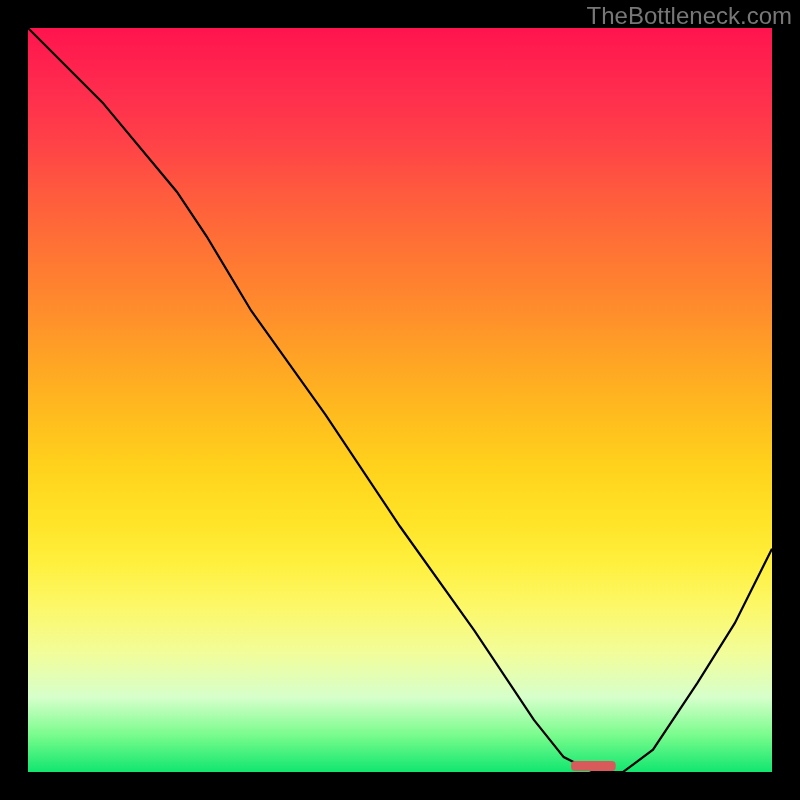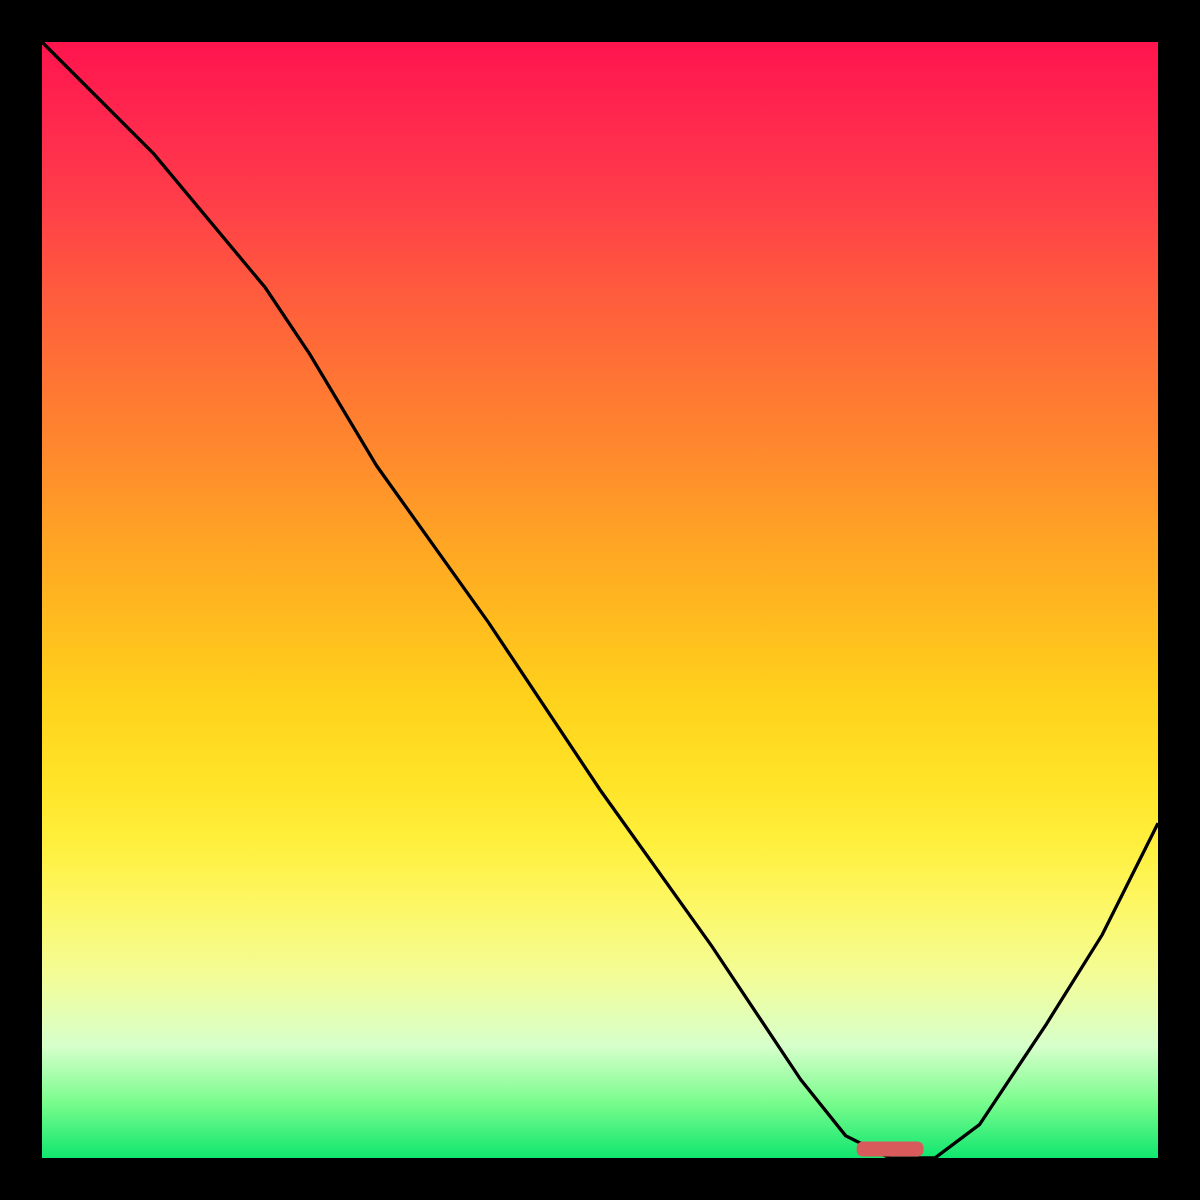--- a/index.html
+++ b/index.html
@@ -68,20 +68,21 @@
   }
   .marker {
     fill: #d85a5a;
     stroke: none;
   }
 </style>
 </head>
 <body>
 
 <div class="frame">
+  <div class="watermark">TheBottleneck.com</div>
 
   <div class="plot">
     <svg viewBox="0 0 744 744" preserveAspectRatio="none">
       <path id="series-path" class="curve" d="M0.0 0.0 L74.4 74.4 L148.8 163.7 L178.6 208.3 L223.2 282.7 L297.6 386.9 L372.0 498.5 L446.4 602.6 L505.9 691.9 L535.7 729.1 L565.4 744.0 L595.2 744.0 L625.0 721.7 L669.6 654.7 L706.8 595.2 L744.0 520.8"></path>
       <rect id="marker-rect" class="marker" x="543.1" y="733.0" width="44.6" height="10.0" rx="4" ry="4" fill="#d85a5a"></rect>
     </svg>
   </div>
 </div>
 
 </body></html>

